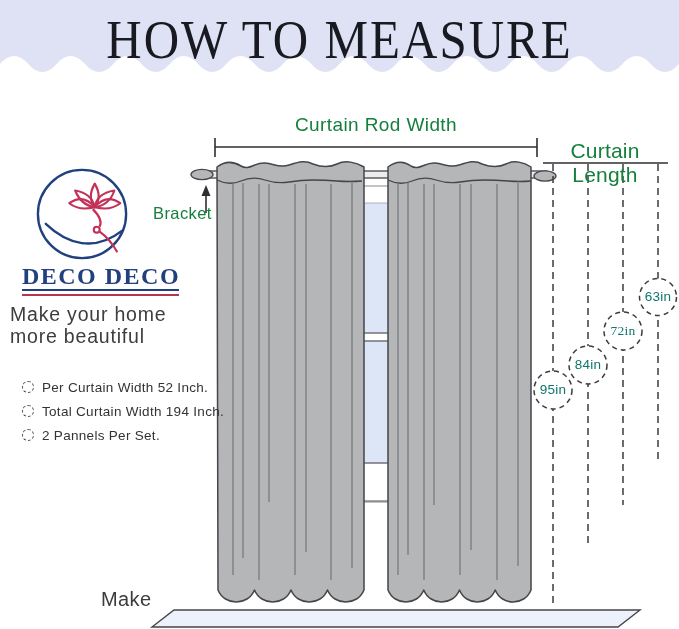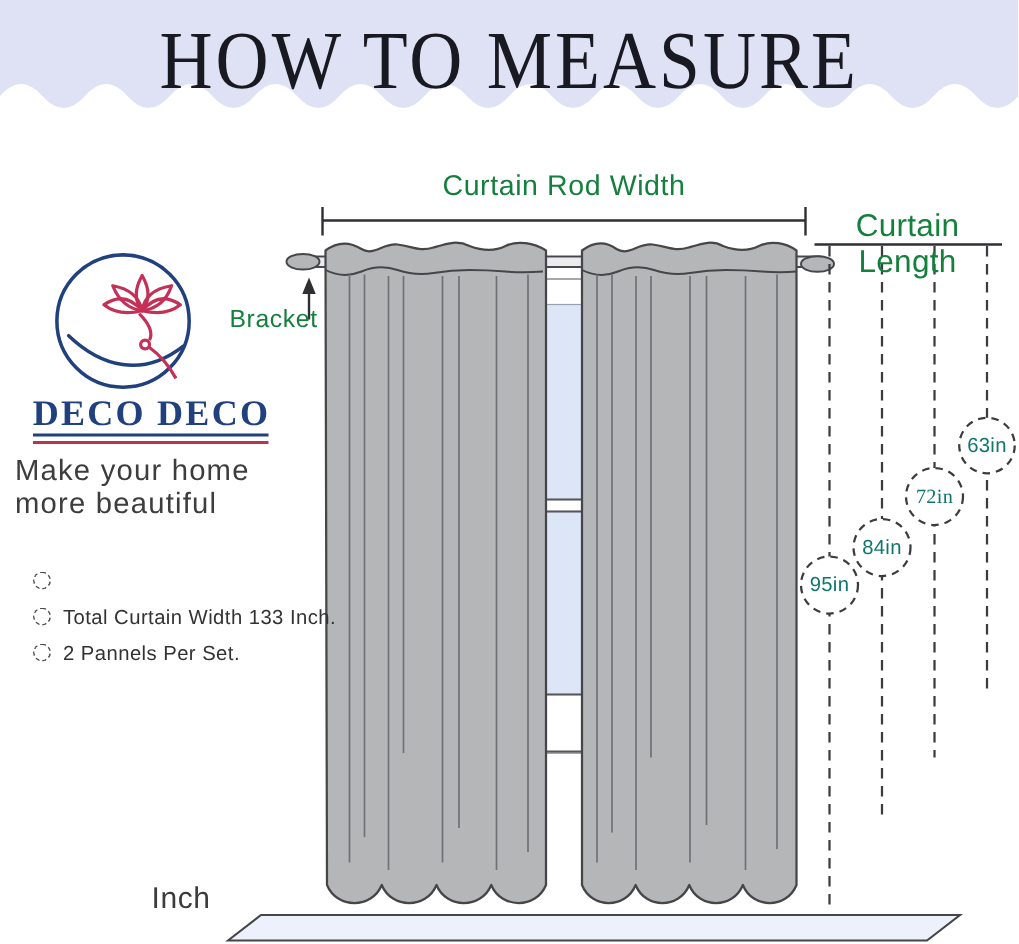--- a/index.html
+++ b/index.html
@@ -135,21 +135,21 @@
     <circle cx="553" cy="390" r="19"></circle>
     <circle cx="588" cy="365" r="19"></circle>
     <circle cx="623" cy="331" r="19"></circle>
     <circle cx="658" cy="297" r="18.5"></circle>
   </g>
 </svg>
 
 <div class="abs dlabel" id="rod-width-label">Curtain Rod Width</div>
 <div class="abs dlabel" id="curtain-length-label">Curtain Length</div>
 <div class="abs dlabel" id="bracket-label">Bracket</div>
-<div class="abs dlabel" id="floor-label">Inch</div>
+<div class="abs dlabel" id="floor-label">Make</div>
 <div class="abs len-label" id="len-0">95in</div>
 <div class="abs len-label" id="len-1">84in</div>
 <div class="abs len-label" id="len-2">72in</div>
 <div class="abs len-label" id="len-3">63in</div>
 
 <svg id="brand-logo" viewBox="0 0 100 100">
   <circle cx="49" cy="49" r="45" fill="none" stroke="#21417e" stroke-width="2.4"></circle>
   <path d="M12,59 C34,80 62,88 90,66" fill="none" stroke="#21417e" stroke-width="2.4" stroke-linecap="round"></path>
   <g fill="none" stroke="#c43158" stroke-width="2.2" stroke-linejoin="round">
     <path d="M62,42 q-8,-10 0,-24 q8,14 0,24 Z"></path>
@@ -164,22 +164,23 @@
 </svg>
 <div id="brand-name">DECO DECO</div>
 <div class="abs" id="brand-rule-navy"></div>
 <div class="abs" id="brand-rule-red"></div>
 <div class="tagline" id="tagline-1">Make your home</div>
 <div class="tagline" id="tagline-2">more beautiful</div>
 
 <ul id="features">
   <li>
     <span class="feat-icon"></span>
+    <span class="feat-text">Per Curtain Width 52 Inch.</span>
   </li>
   <li>
     <span class="feat-icon"></span>
-    <span class="feat-text">Total Curtain Width 133 Inch.</span>
+    <span class="feat-text">Total Curtain Width 194 Inch.</span>
   </li>
   <li>
     <span class="feat-icon"></span>
     <span class="feat-text">2 Pannels Per Set.</span>
   </li>
 </ul>
 
 </body></html>

